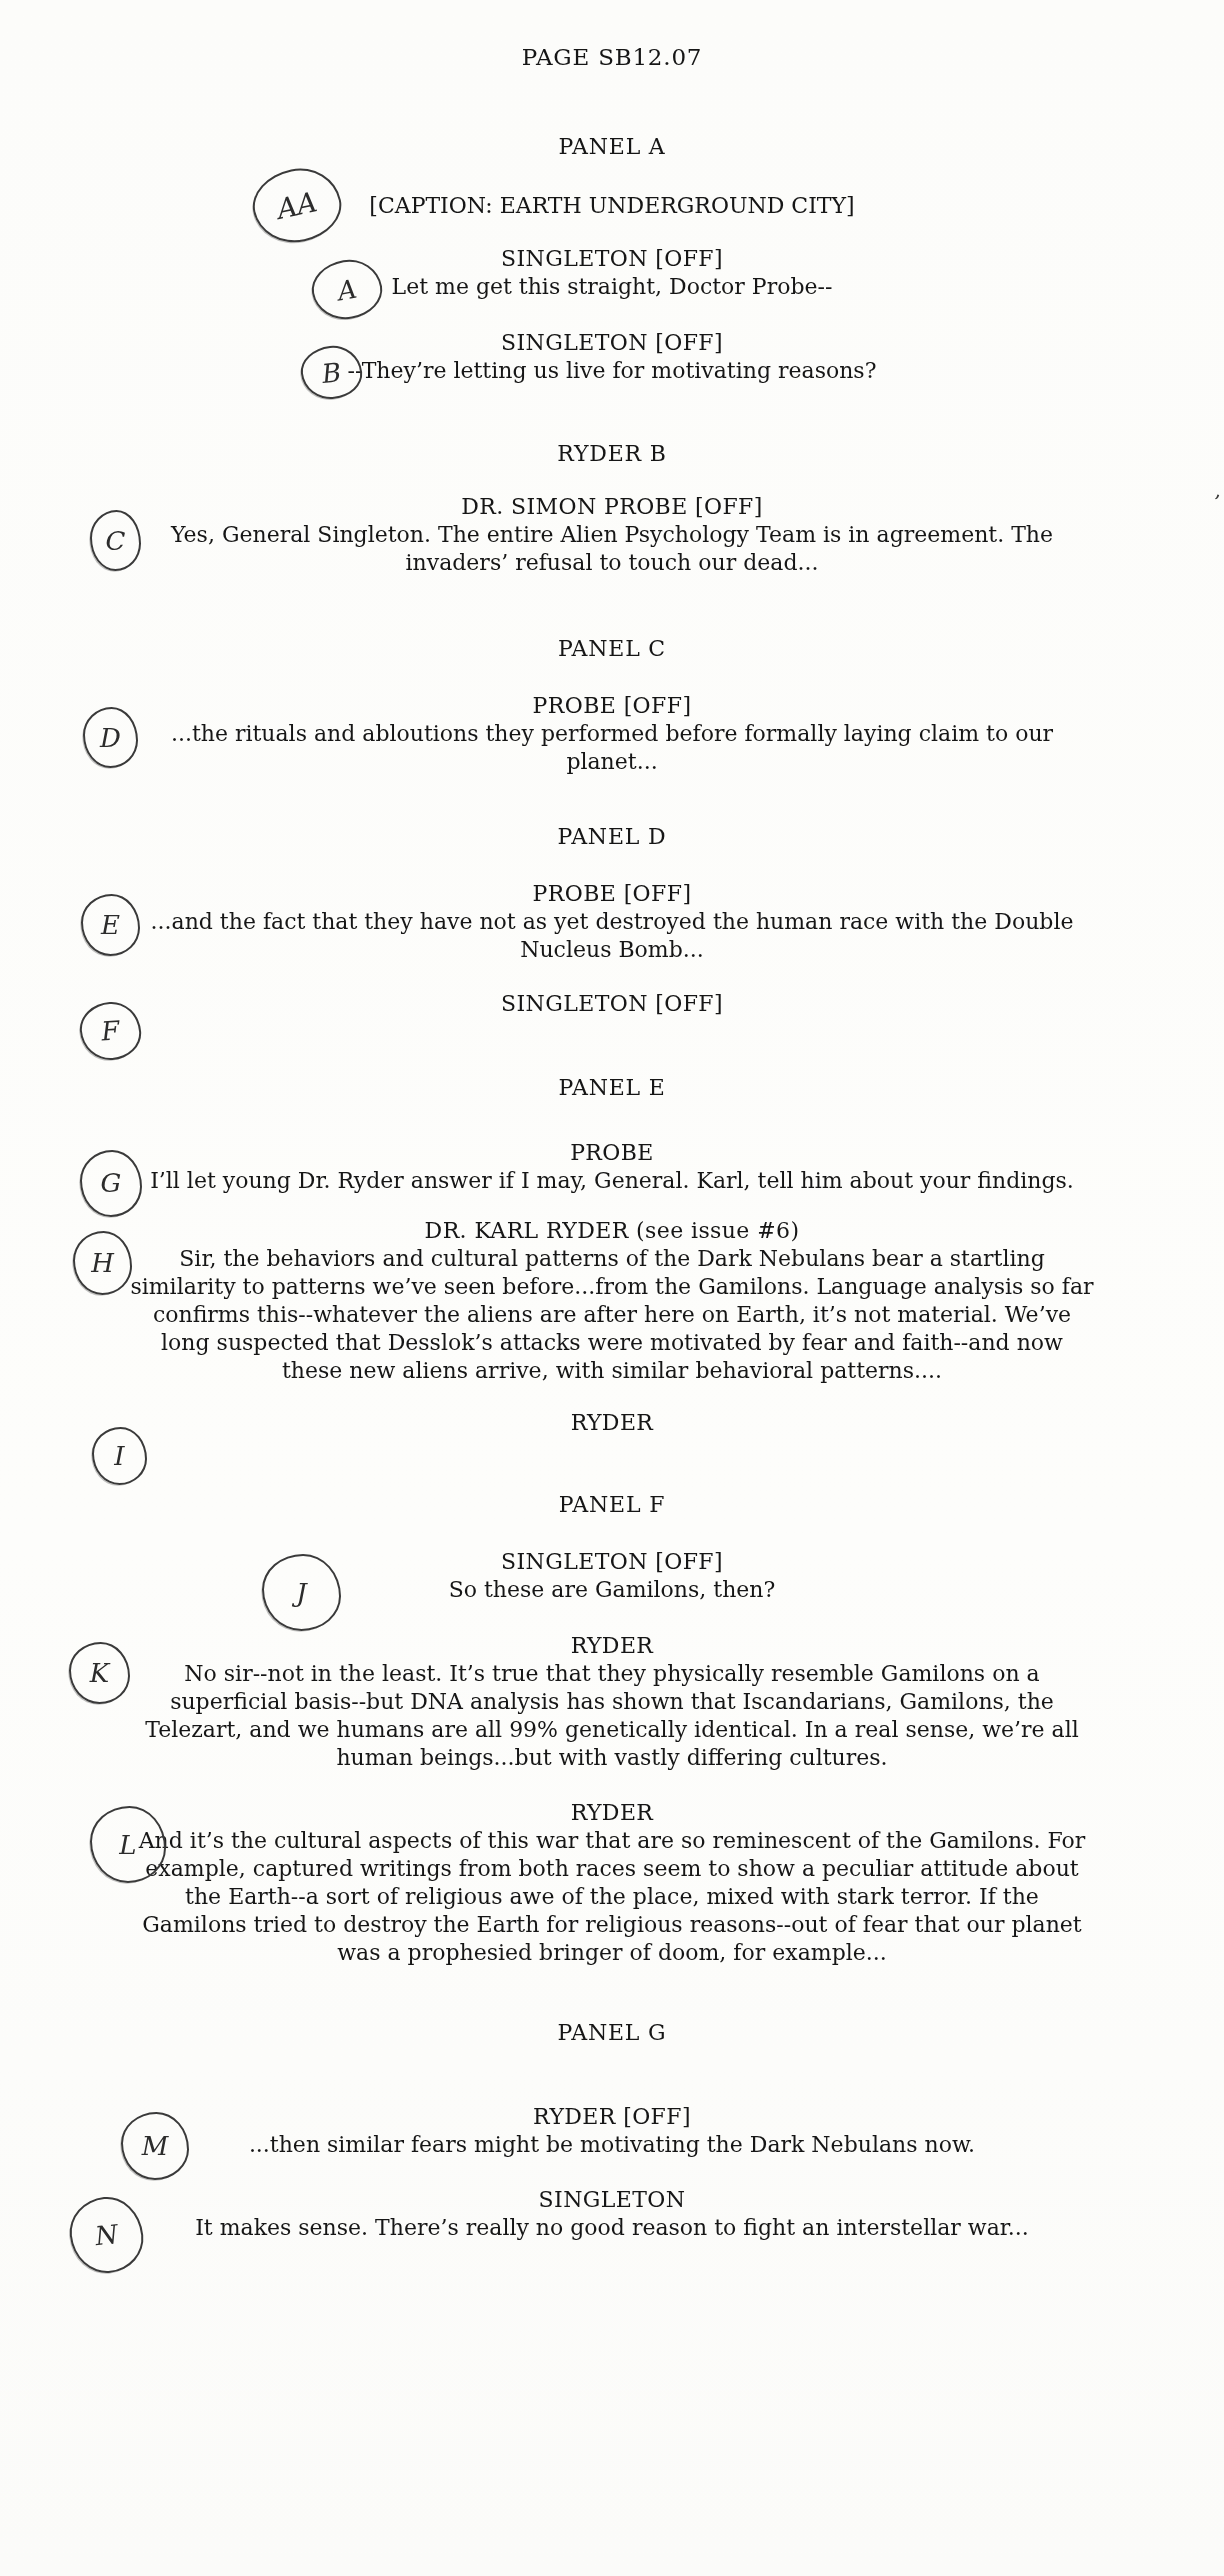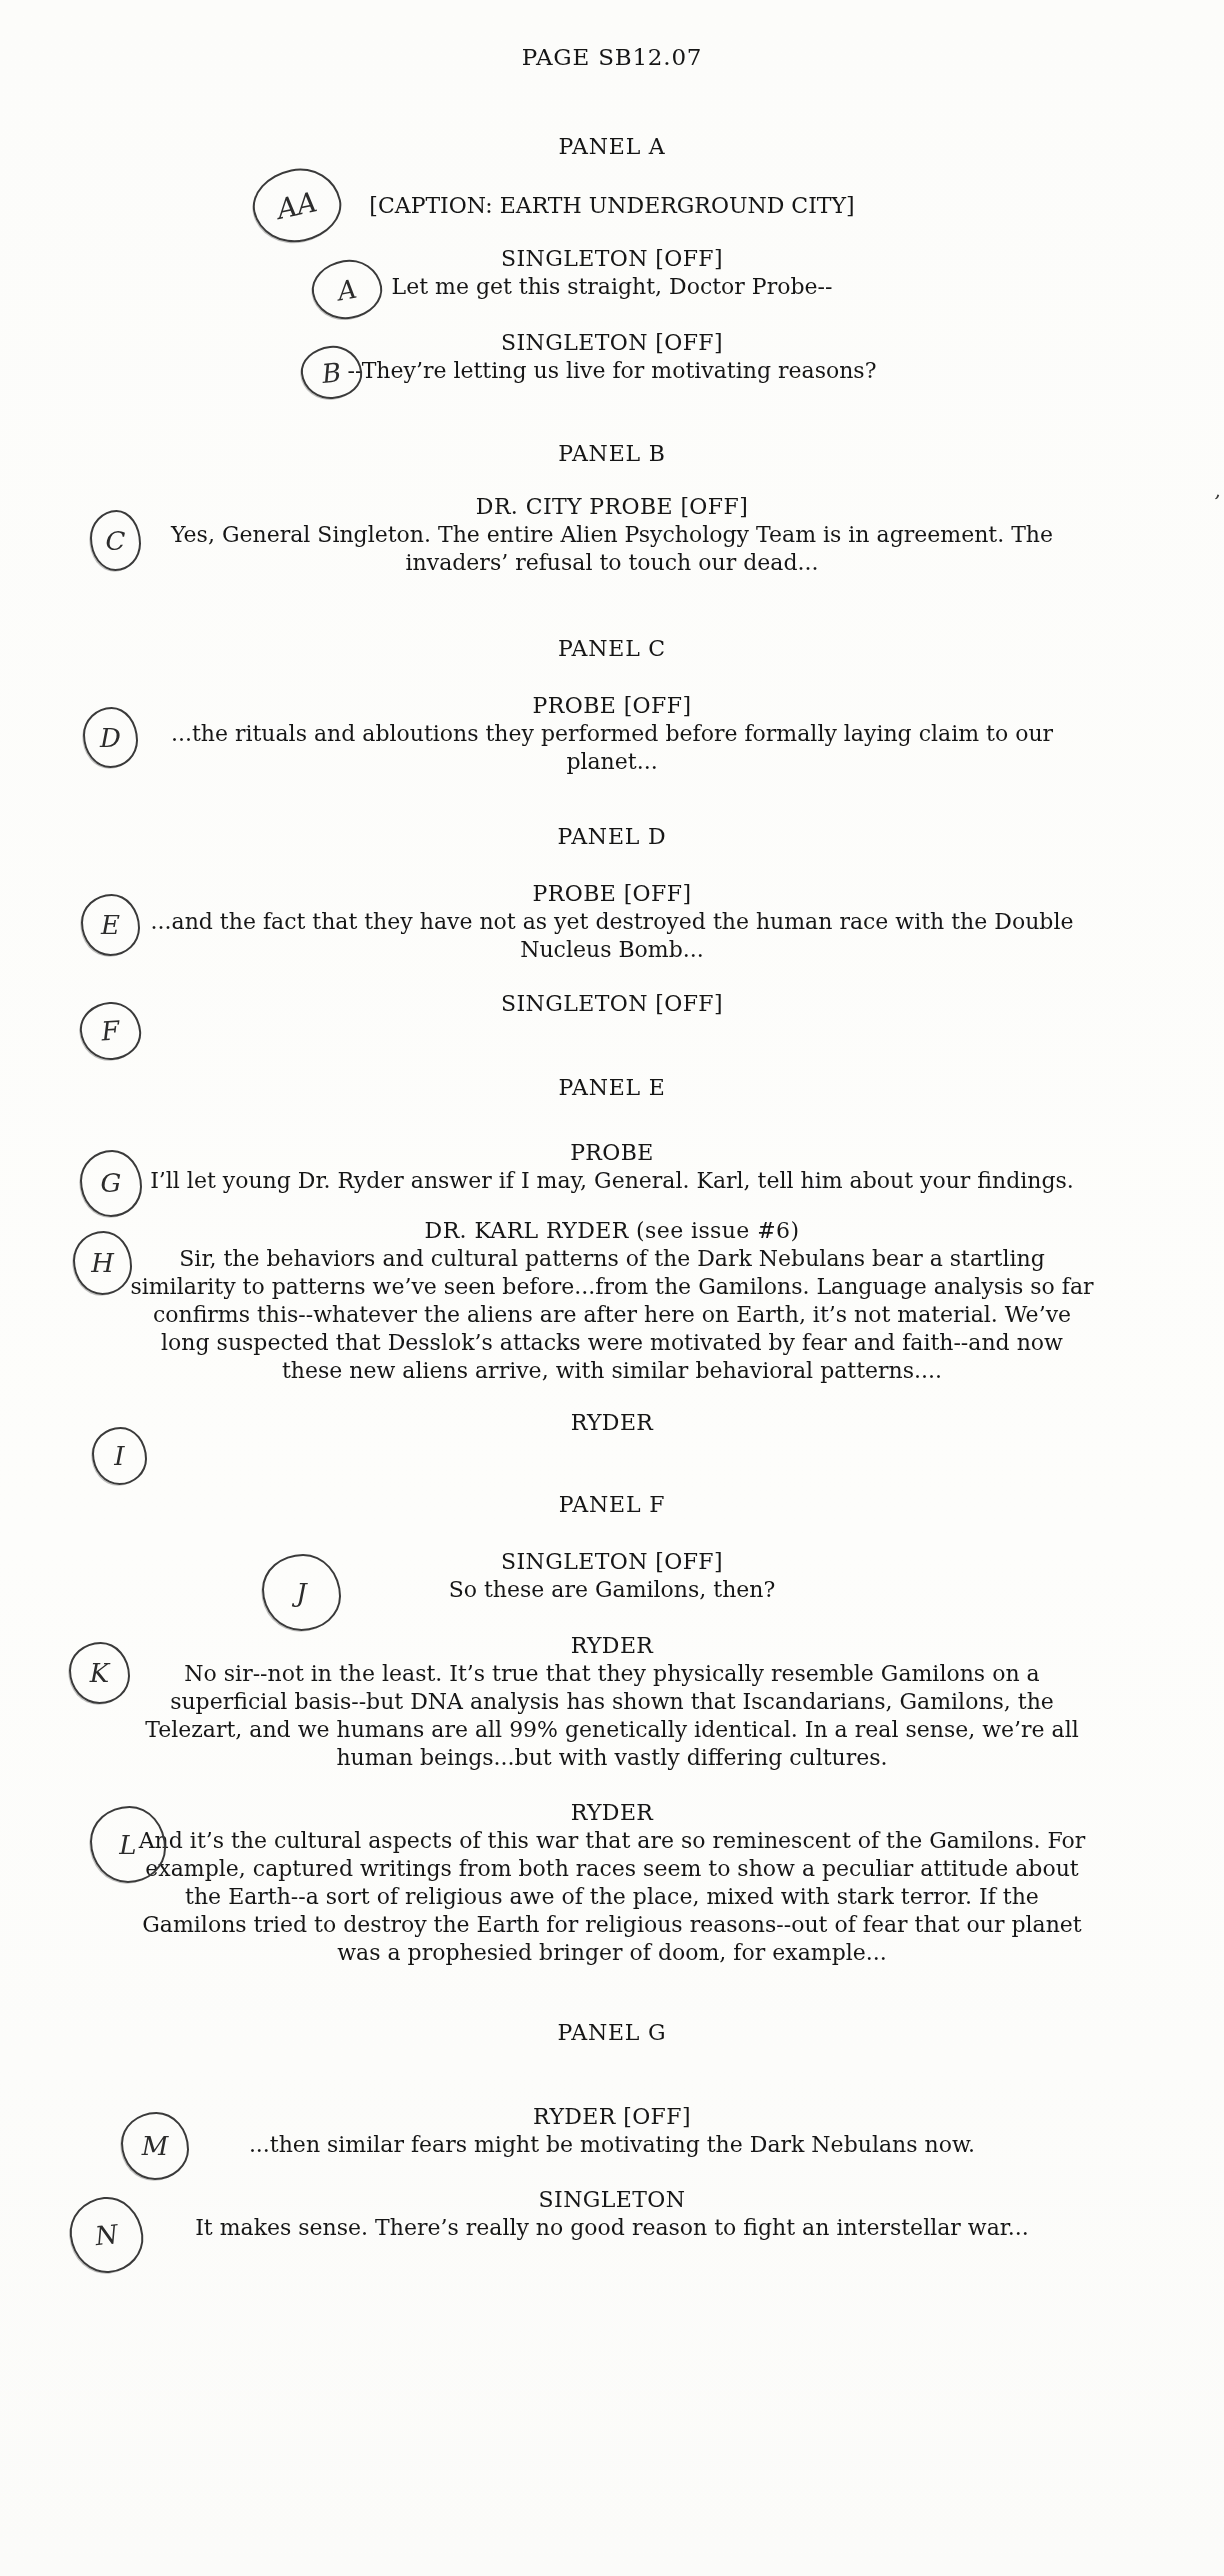--- a/index.html
+++ b/index.html
@@ -90,25 +90,25 @@
     <div class="speaker">SINGLETON [OFF]</div>
     <div class="dialogue">Let me get this straight, Doctor Probe--</div>
   </div>
 
   <div class="cue mt-37">
     <span class="circle" style="left:301px; top:17px; width:57px; height:49px; transform:rotate(-6deg);">B</span>
     <div class="speaker">SINGLETON [OFF]</div>
     <div class="dialogue">--They’re letting us live for motivating reasons?</div>
   </div>
 
-  <div class="panel-heading mt-71">PANEL B</div>
+  <div class="panel-heading mt-71">RYDER B</div>
 
   <div class="cue mt-33">
     <span class="circle" style="left:90px; top:17px; width:47px; height:57px;">C</span>
-    <div class="speaker">DR. CITY PROBE [OFF]</div>
+    <div class="speaker">DR. SIMON PROBE [OFF]</div>
     <div class="dialogue">Yes, General Singleton. The entire Alien Psychology Team is in agreement. The invaders’ refusal to touch our dead...</div>
   </div>
 
   <div class="panel-heading mt-75">PANEL C</div>
 
   <div class="cue mt-38">
     <span class="circle" style="left:83px; top:15.3px; width:51px; height:57px;">D</span>
     <div class="speaker">PROBE [OFF]</div>
     <div class="dialogue">...the rituals and abloutions they performed before formally laying claim to our planet...</div>
   </div>

